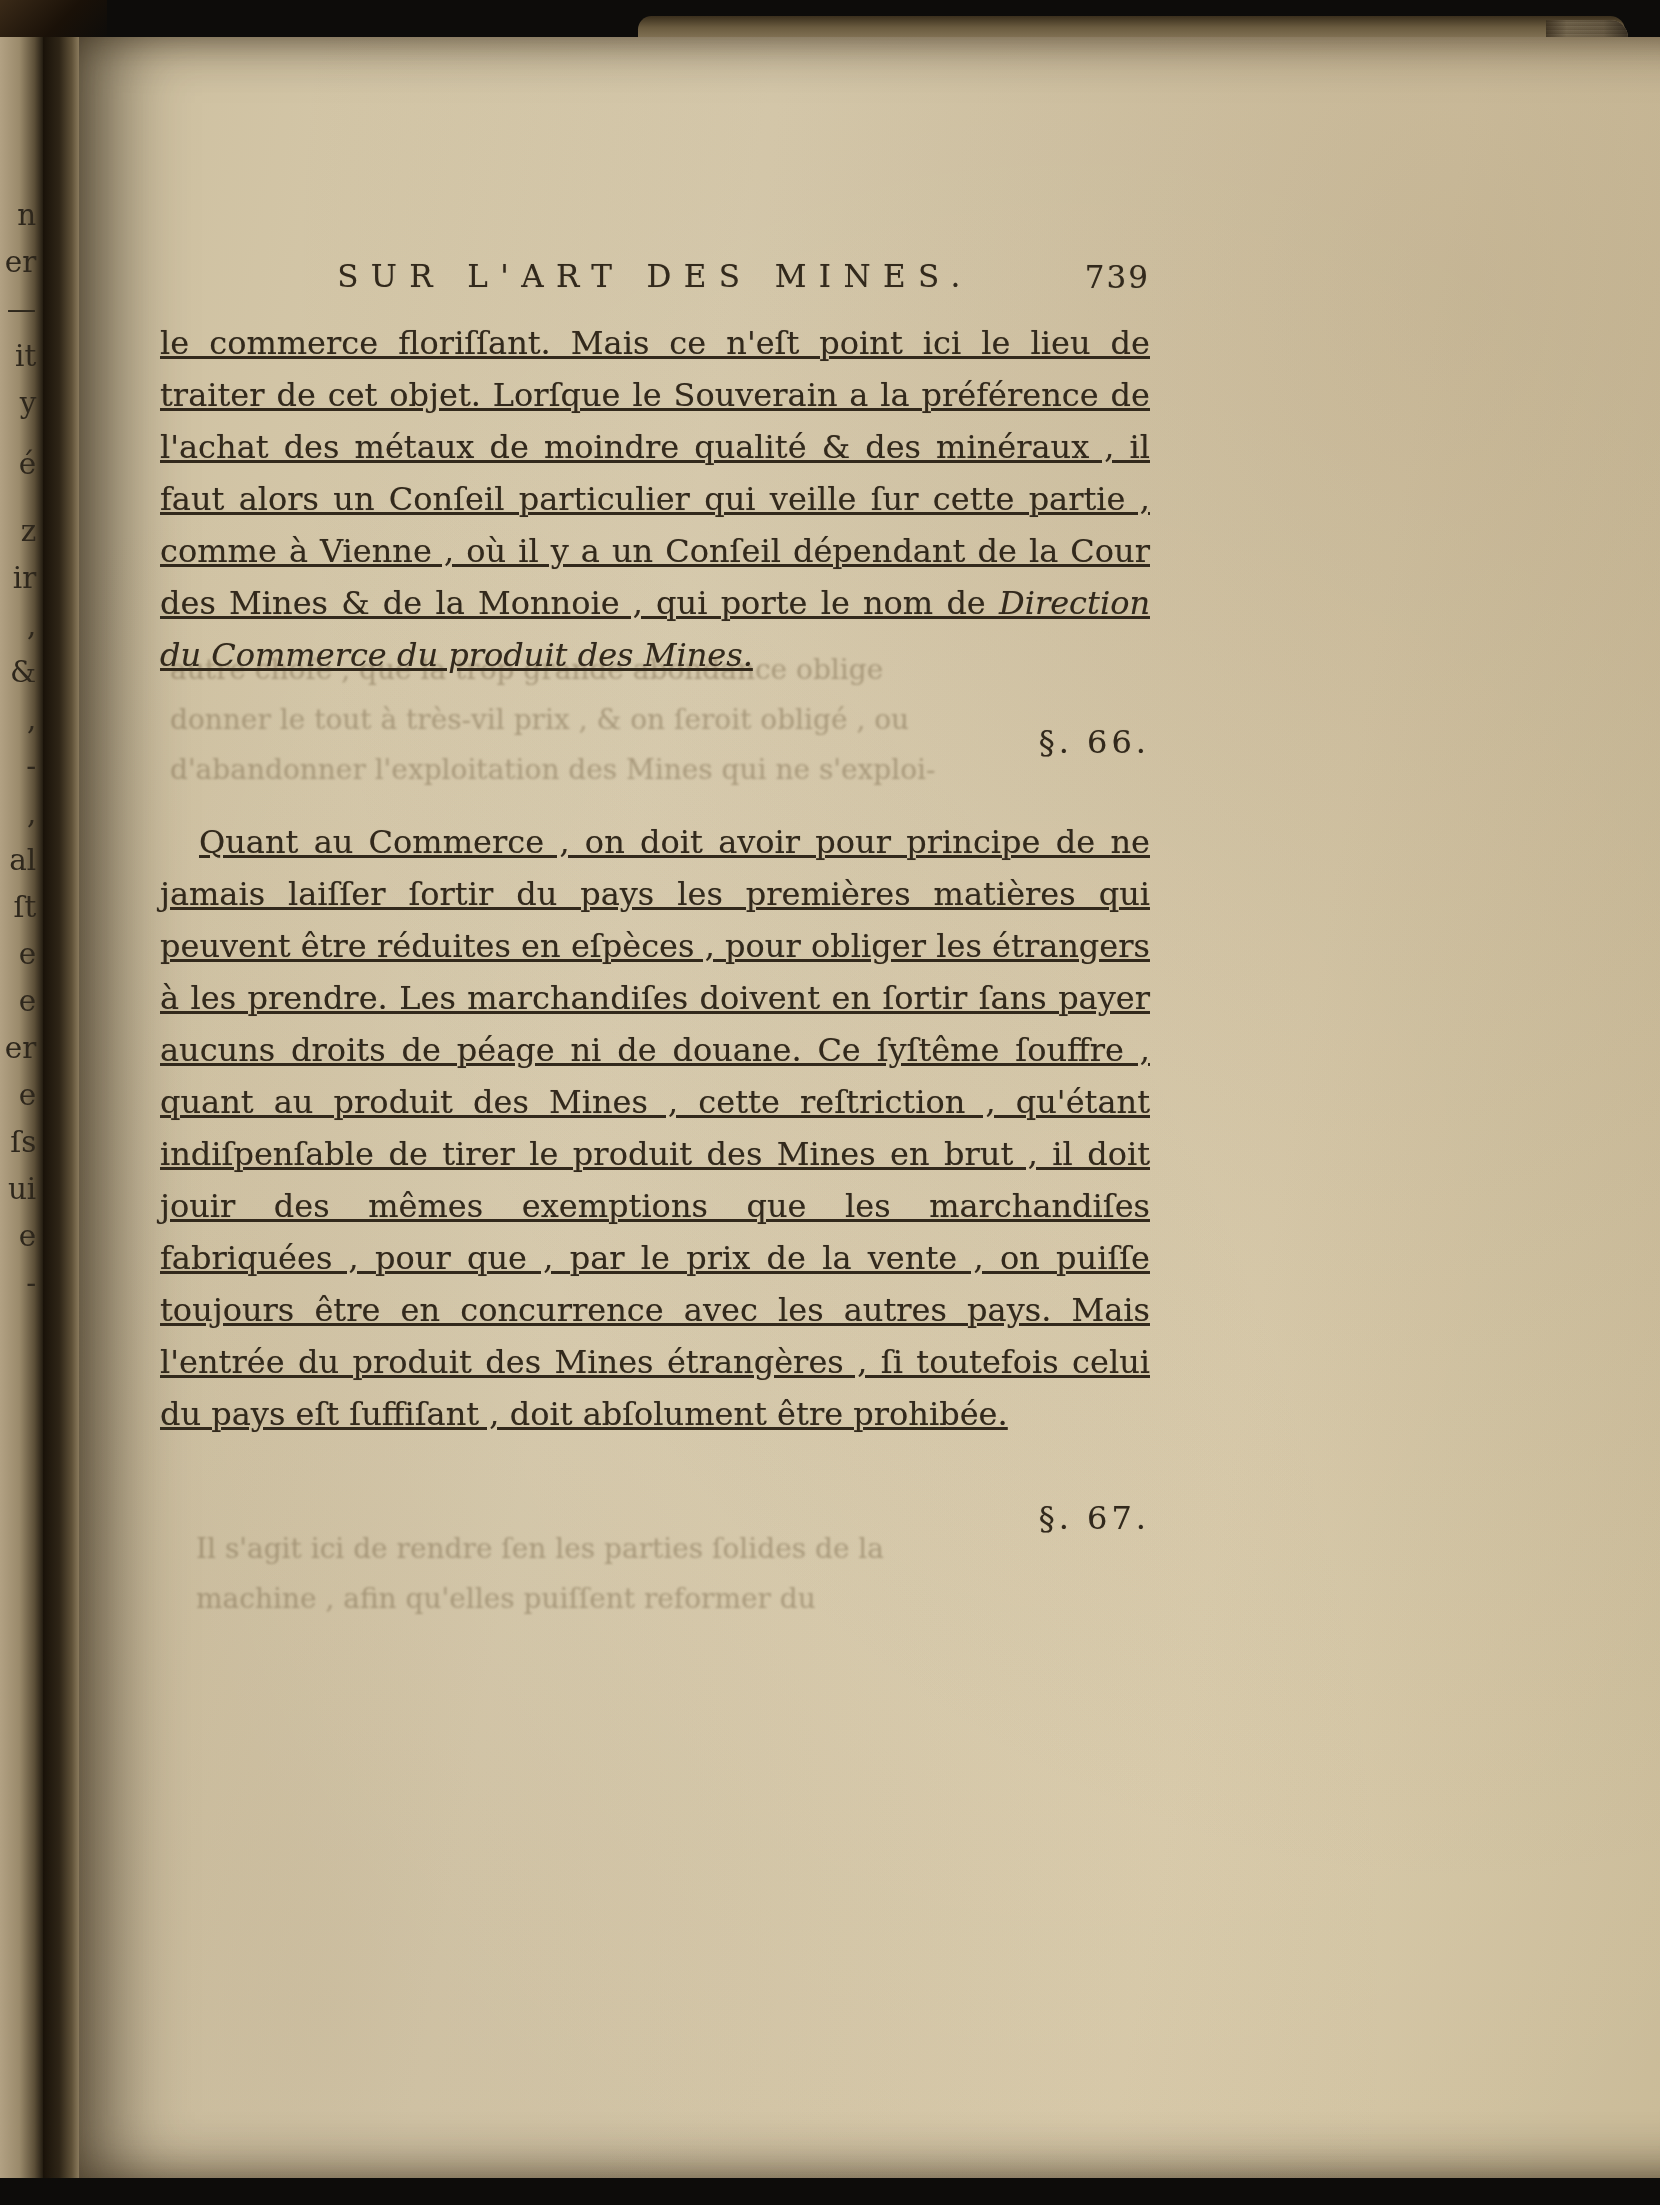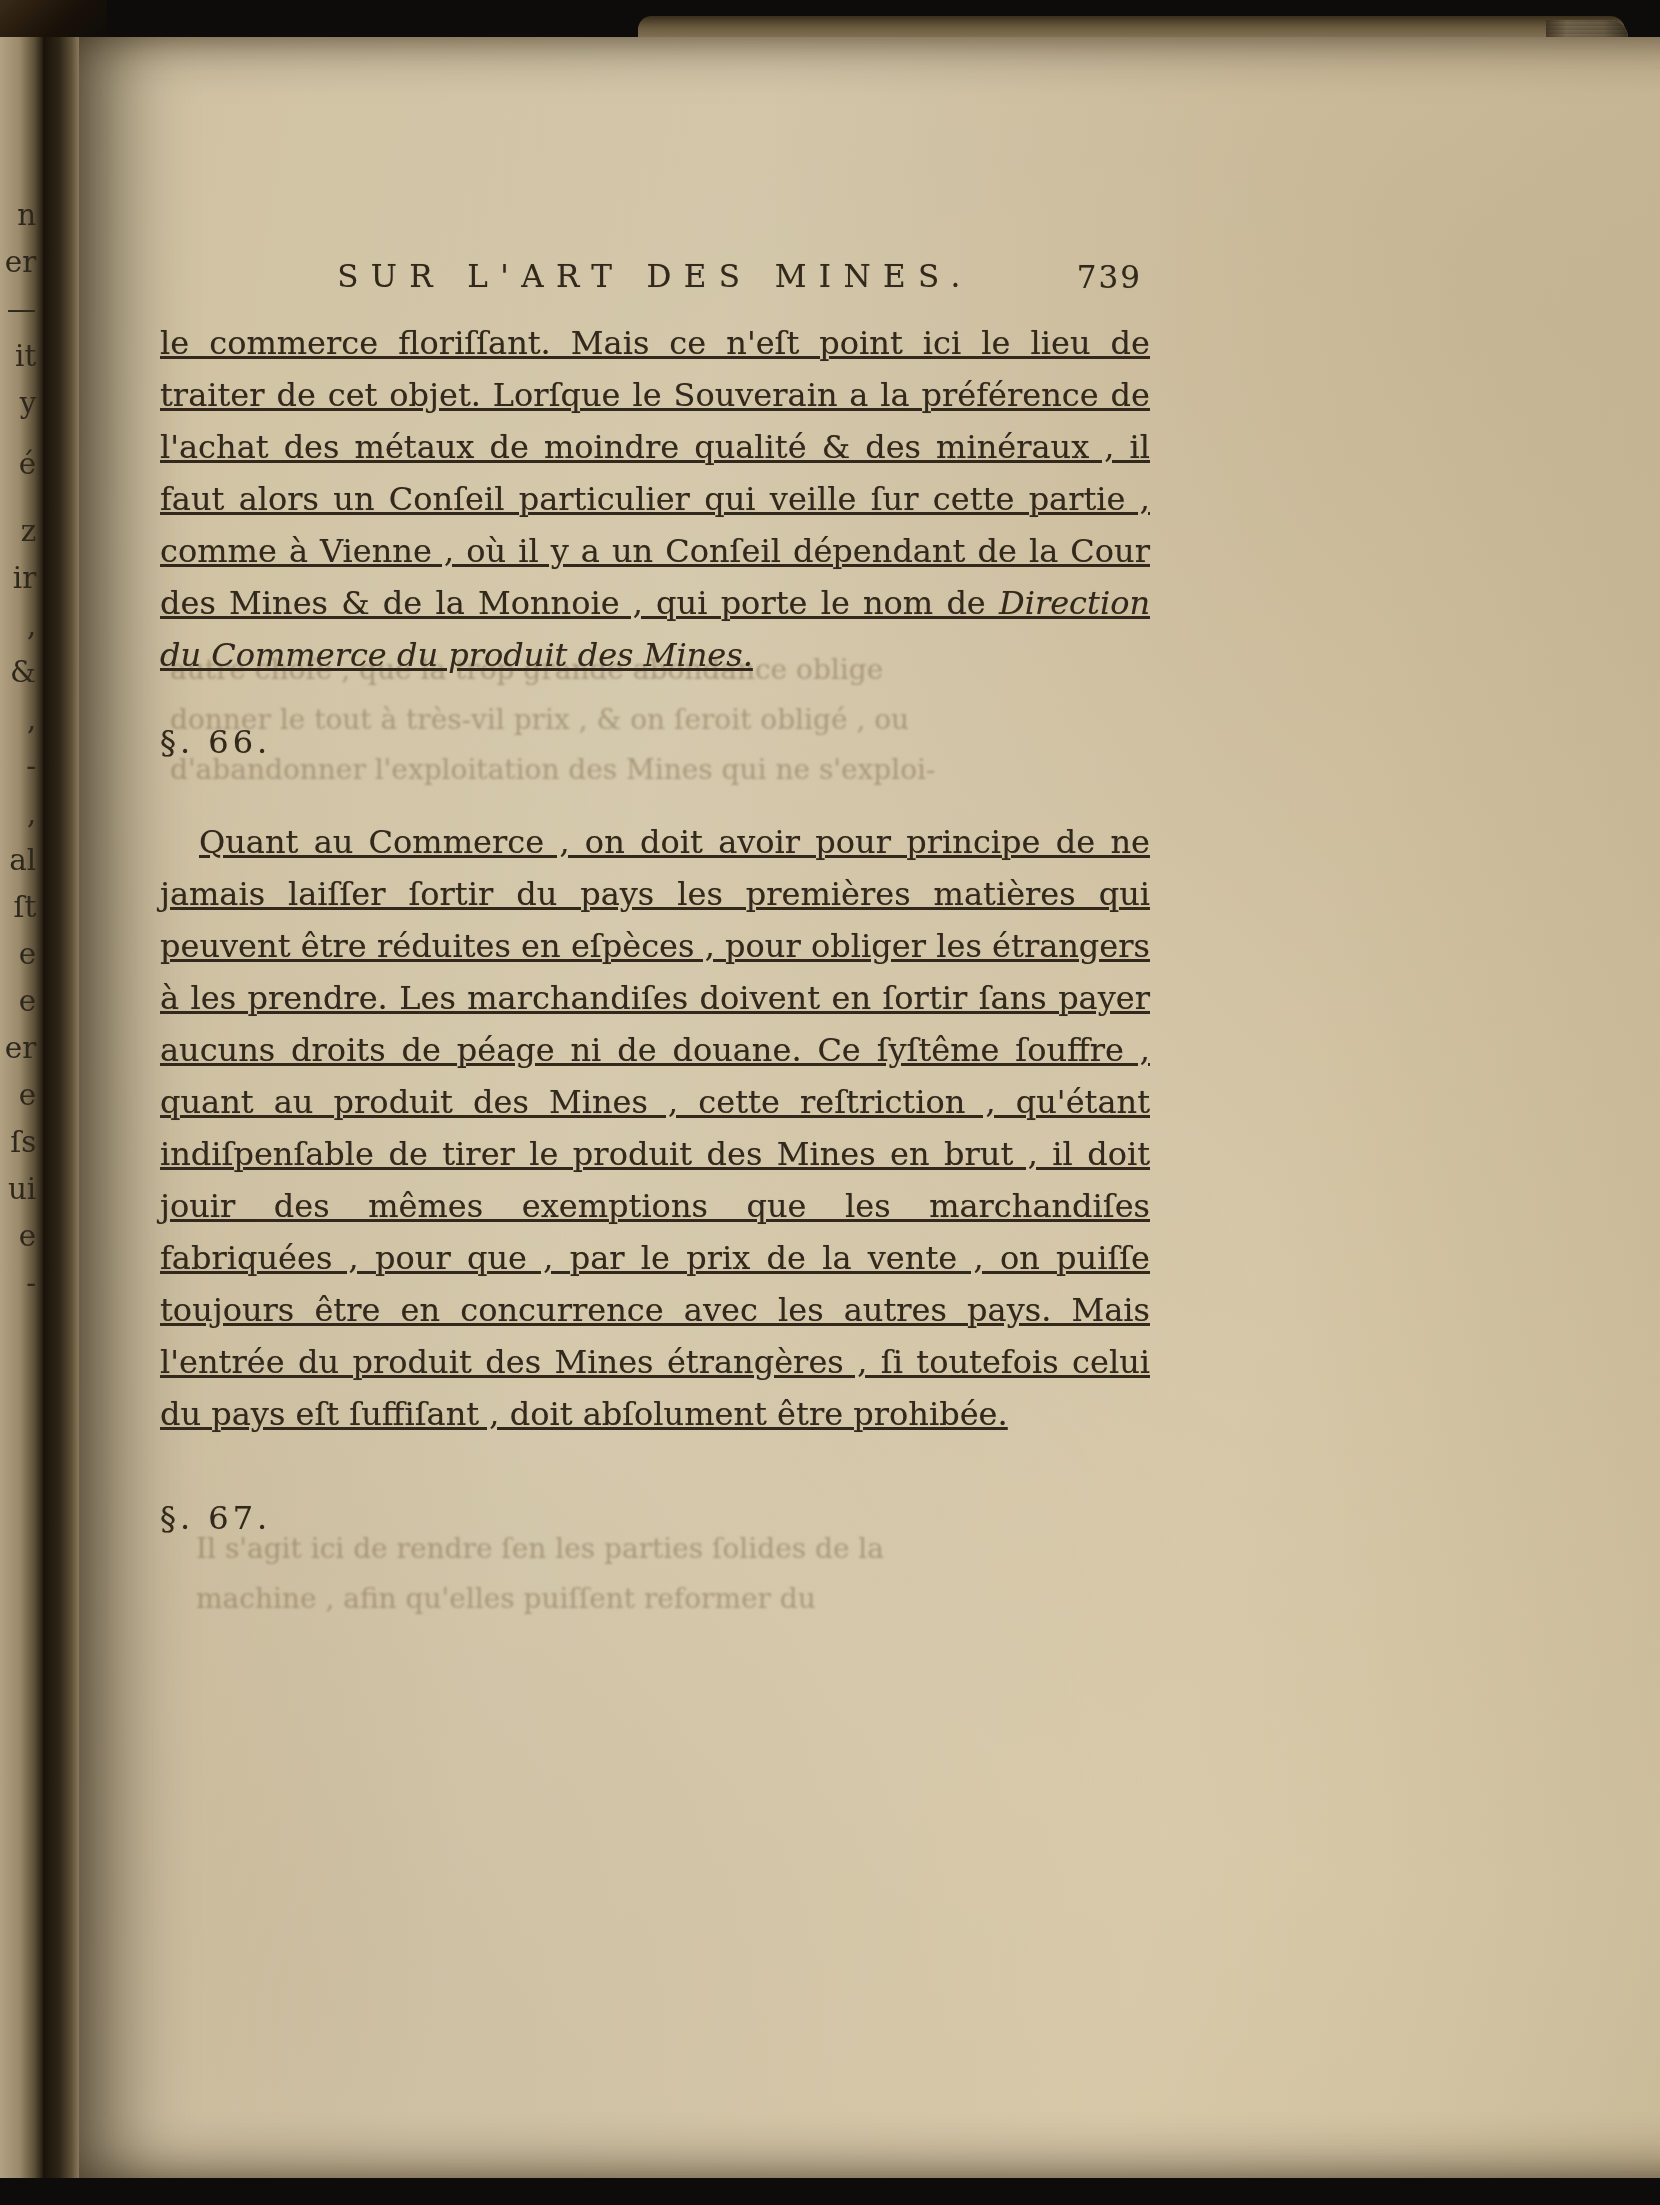--- a/index.html
+++ b/index.html
@@ -115,32 +115,32 @@
     margin-bottom: 14.8px;
   }
   .page-title {
     display: inline-block;
     font-size: 31px;
     letter-spacing: 0.40em;
     white-space: nowrap;
   }
   .page-number {
     position: absolute;
-    right: 8px; top: 1.3px;
+    right: 0; top: 1.3px;
     font-size: 31px;
     letter-spacing: 2px;
   }
 
   .para { margin: 0; text-decoration: underline; }
   .para .it { font-style: italic; }
   .indent-lg { text-indent: 39px; }
   .indent-sm { text-indent: 27px; }
 
   .section-heading {
-    text-align: left;
+    text-align: right;
     font-size: 32px;
     letter-spacing: 4px;
     margin: 35px 0 48px 0;
   }
   .section-heading.s67 { margin: 52px 0 32px 0; }
 
   .signature {
     margin-top: 13.4px;
     padding-left: 66%;
     font-size: 31px;

